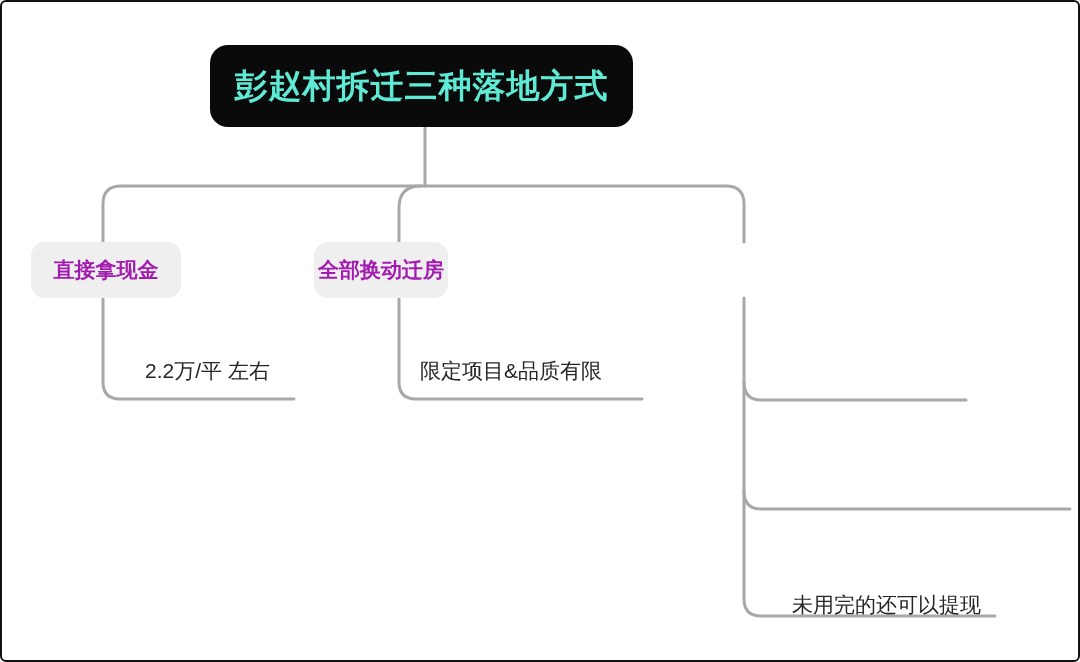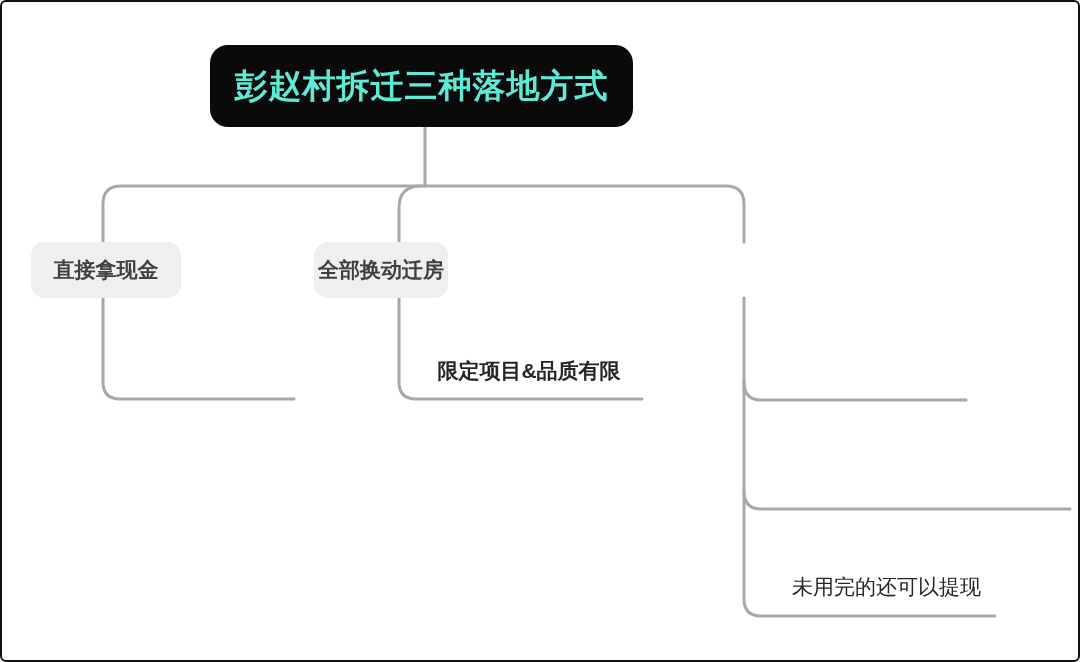--- a/index.html
+++ b/index.html
@@ -41,44 +41,44 @@
     align-items: center;
     justify-content: center;
     box-sizing: border-box;
   }
   .branch-node {
     position: absolute;
     top: 240px;
     height: 56px;
     background: #efefef;
     border-radius: 14px;
-    color: #404040;
+    color: #a21caf;
     font-size: 21px;
     font-weight: bold;
     display: flex;
     align-items: center;
     justify-content: center;
     box-sizing: border-box;
   }
   .branch-node.b1 { left: 29px;  width: 150px; }
   .branch-node.b2 { left: 312px; width: 134px; }
   .branch-node.b3 { left: 659px; width: 166px; }
   .leaf-label {
     position: absolute;
     color: #262626;
     font-size: 21px;
     line-height: 26px;
     white-space: nowrap;
   }
   .leaf-label.centered { text-align: center; }
   .l-b1c1 { left: 118px; top: 356px; width: 175px; }
-  .l-b2c1 { left: 414px; top: 356px; width: 226px; font-weight: bold; }
+  .l-b2c1 { left: 396px; top: 356px; width: 226px; }
   .l-b3c1 { left: 790px; top: 354px; }
   .l-b3c2 { left: 790px; top: 468px; }
-  .l-b3c3 { left: 790px; top: 572px; }
+  .l-b3c3 { left: 790px; top: 590px; }
 </style>
 </head>
 <body>
 
 <div class="frame">
 
   <svg class="connectors" viewBox="0 0 1080 662" xmlns="http://www.w3.org/2000/svg">
     <g fill="none" stroke="#a8a8a8" stroke-width="3" stroke-linecap="round">
 
       <path d="M 423 125 L 423 184"></path>
@@ -99,20 +99,21 @@
     </g>
   </svg>
 
   <div class="root-node">彭赵村拆迁三种落地方式</div>
 
   <div class="branch-node b1">直接拿现金</div>
 
   <div class="branch-node b2">全部换动迁房</div>
 
 
+  <div class="leaf-label centered l-b1c1">2.2万/平 左右</div>
 
   <div class="leaf-label centered l-b2c1">限定项目&amp;品质有限</div>
 
 
 
   <div class="leaf-label l-b3c3">未用完的还可以提现</div>
 
 </div>
 
 </body></html>

